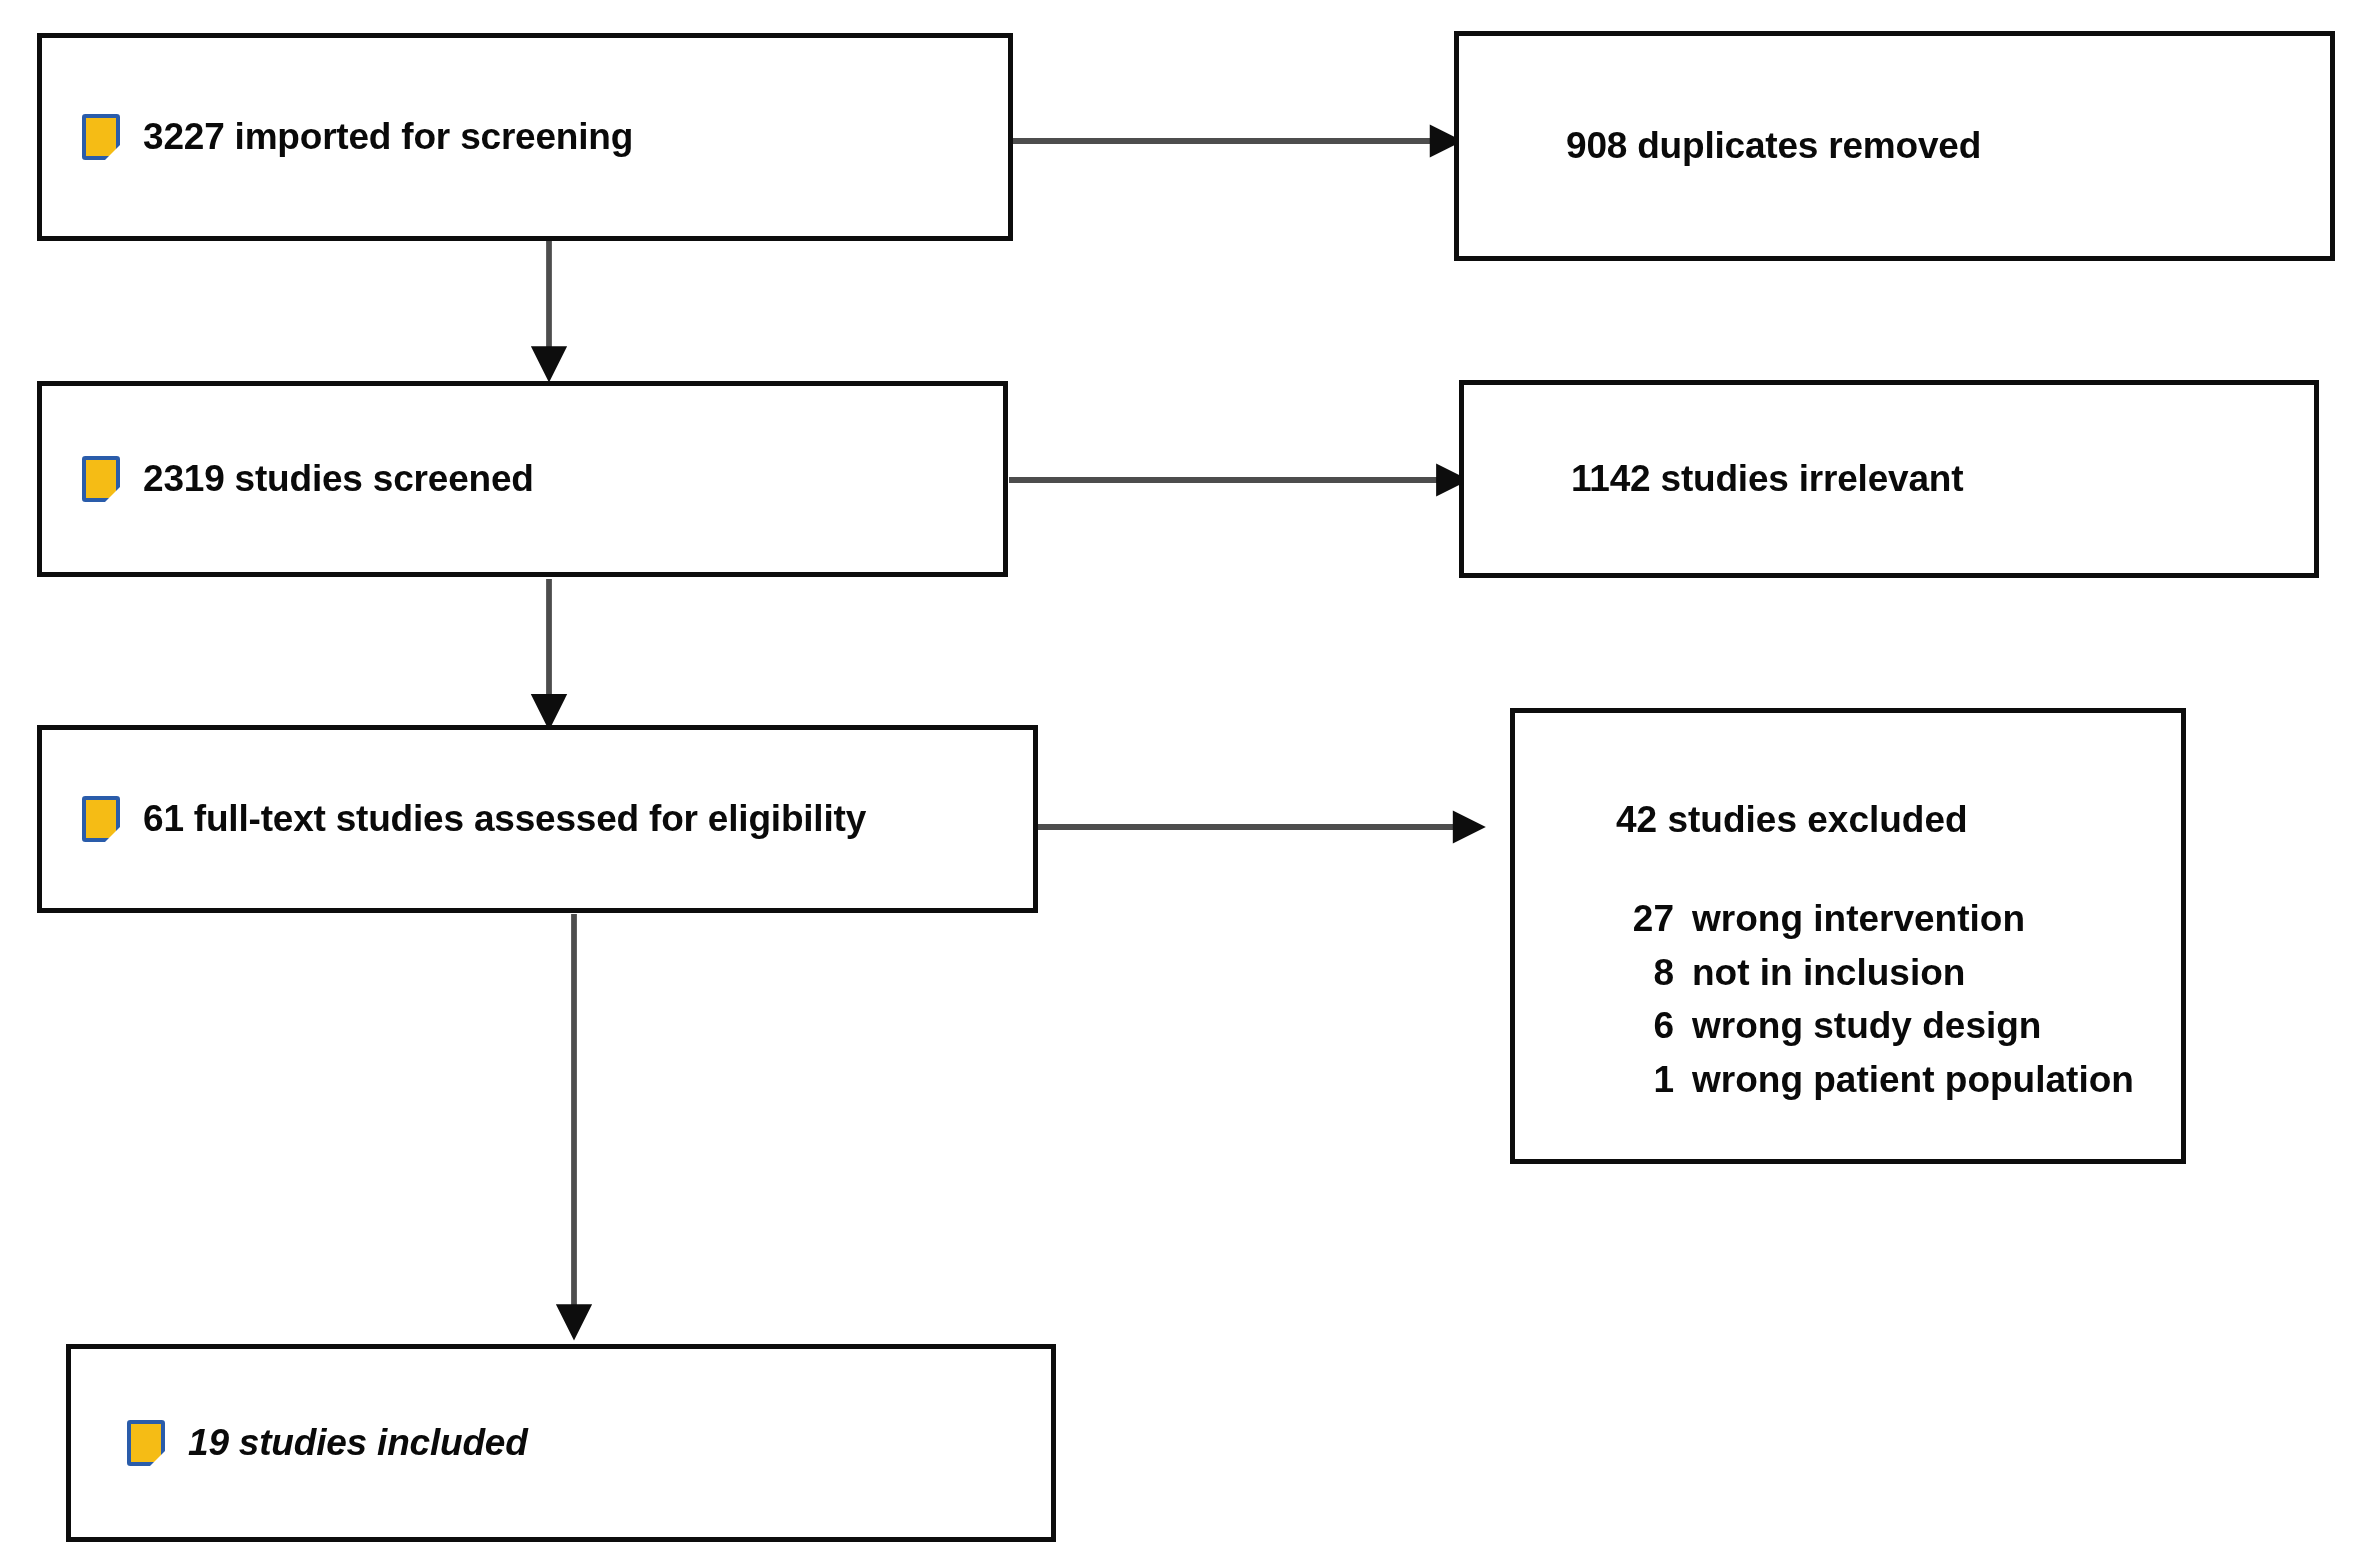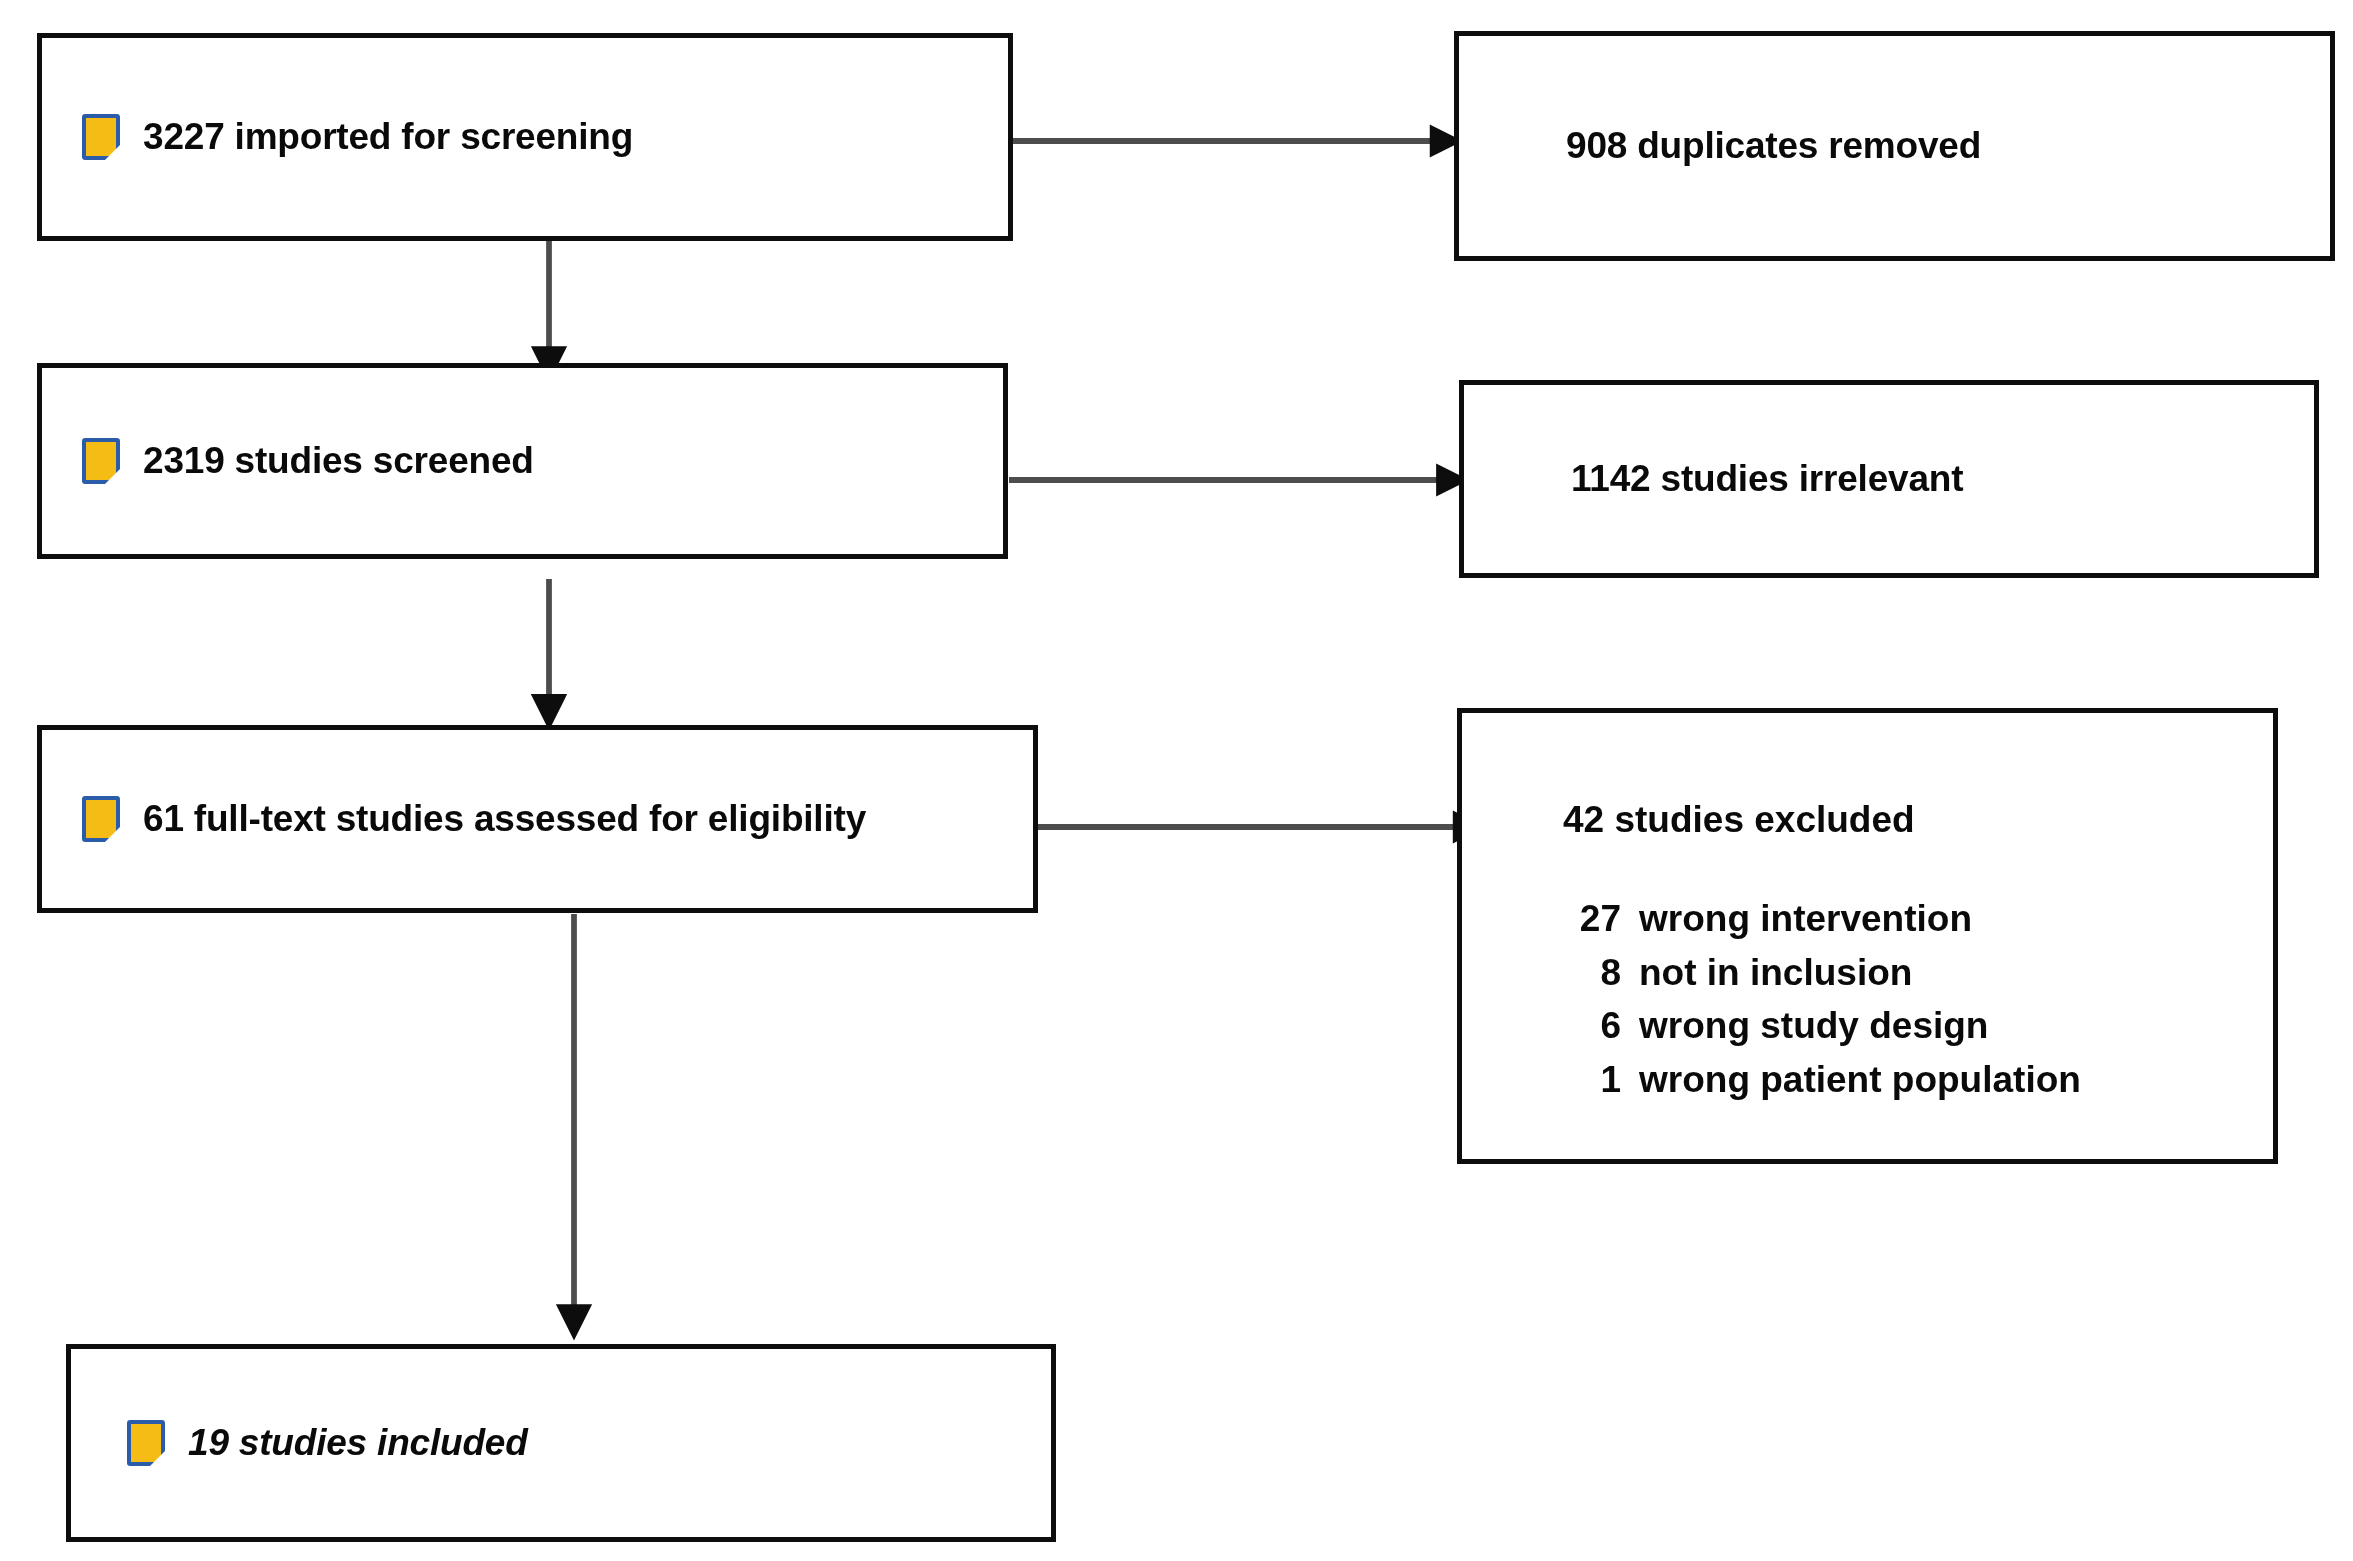--- a/index.html
+++ b/index.html
@@ -160,41 +160,41 @@
       <span class="label with-icon">3227 imported for screening</span>
     </div>
   </div>
 
   <div class="box" style="left:1454px; top:31px; width:881px; height:230px;">
     <div class="row" style="padding-left:107px;">
       <span class="label">908 duplicates removed</span>
     </div>
   </div>
 
-  <div class="box" style="left:37px; top:363px; width:971px; height:196px;">
+  <div class="box" style="left:37px; top:381px; width:971px; height:196px;">
     <div class="row" style="padding-left:40px;">
       <span class="doc-icon"></span>
       <span class="label with-icon">2319 studies screened</span>
     </div>
   </div>
 
   <div class="box" style="left:1459px; top:380px; width:860px; height:198px;">
     <div class="row" style="padding-left:107px;">
       <span class="label">1142 studies irrelevant</span>
     </div>
   </div>
 
   <div class="box" style="left:37px; top:725px; width:1001px; height:188px;">
     <div class="row" style="padding-left:40px;">
       <span class="doc-icon"></span>
       <span class="label with-icon">61 full-text studies assessed for eligibility</span>
     </div>
   </div>
 
-  <div class="box stacked" style="left:1457px; top:708px; width:821px; height:456px; padding:86px 0 17px 101px;">
+  <div class="box stacked" style="left:1510px; top:708px; width:676px; height:456px; padding:86px 0 17px 101px;">
     <div class="excl-title">42 studies excluded</div>
     <div class="excl-list">
       <div class="excl-line">
         <span class="excl-num">27</span>
         <span class="excl-reason">wrong intervention</span>
       </div>
       <div class="excl-line">
         <span class="excl-num">8</span>
         <span class="excl-reason">not in inclusion</span>
       </div>

